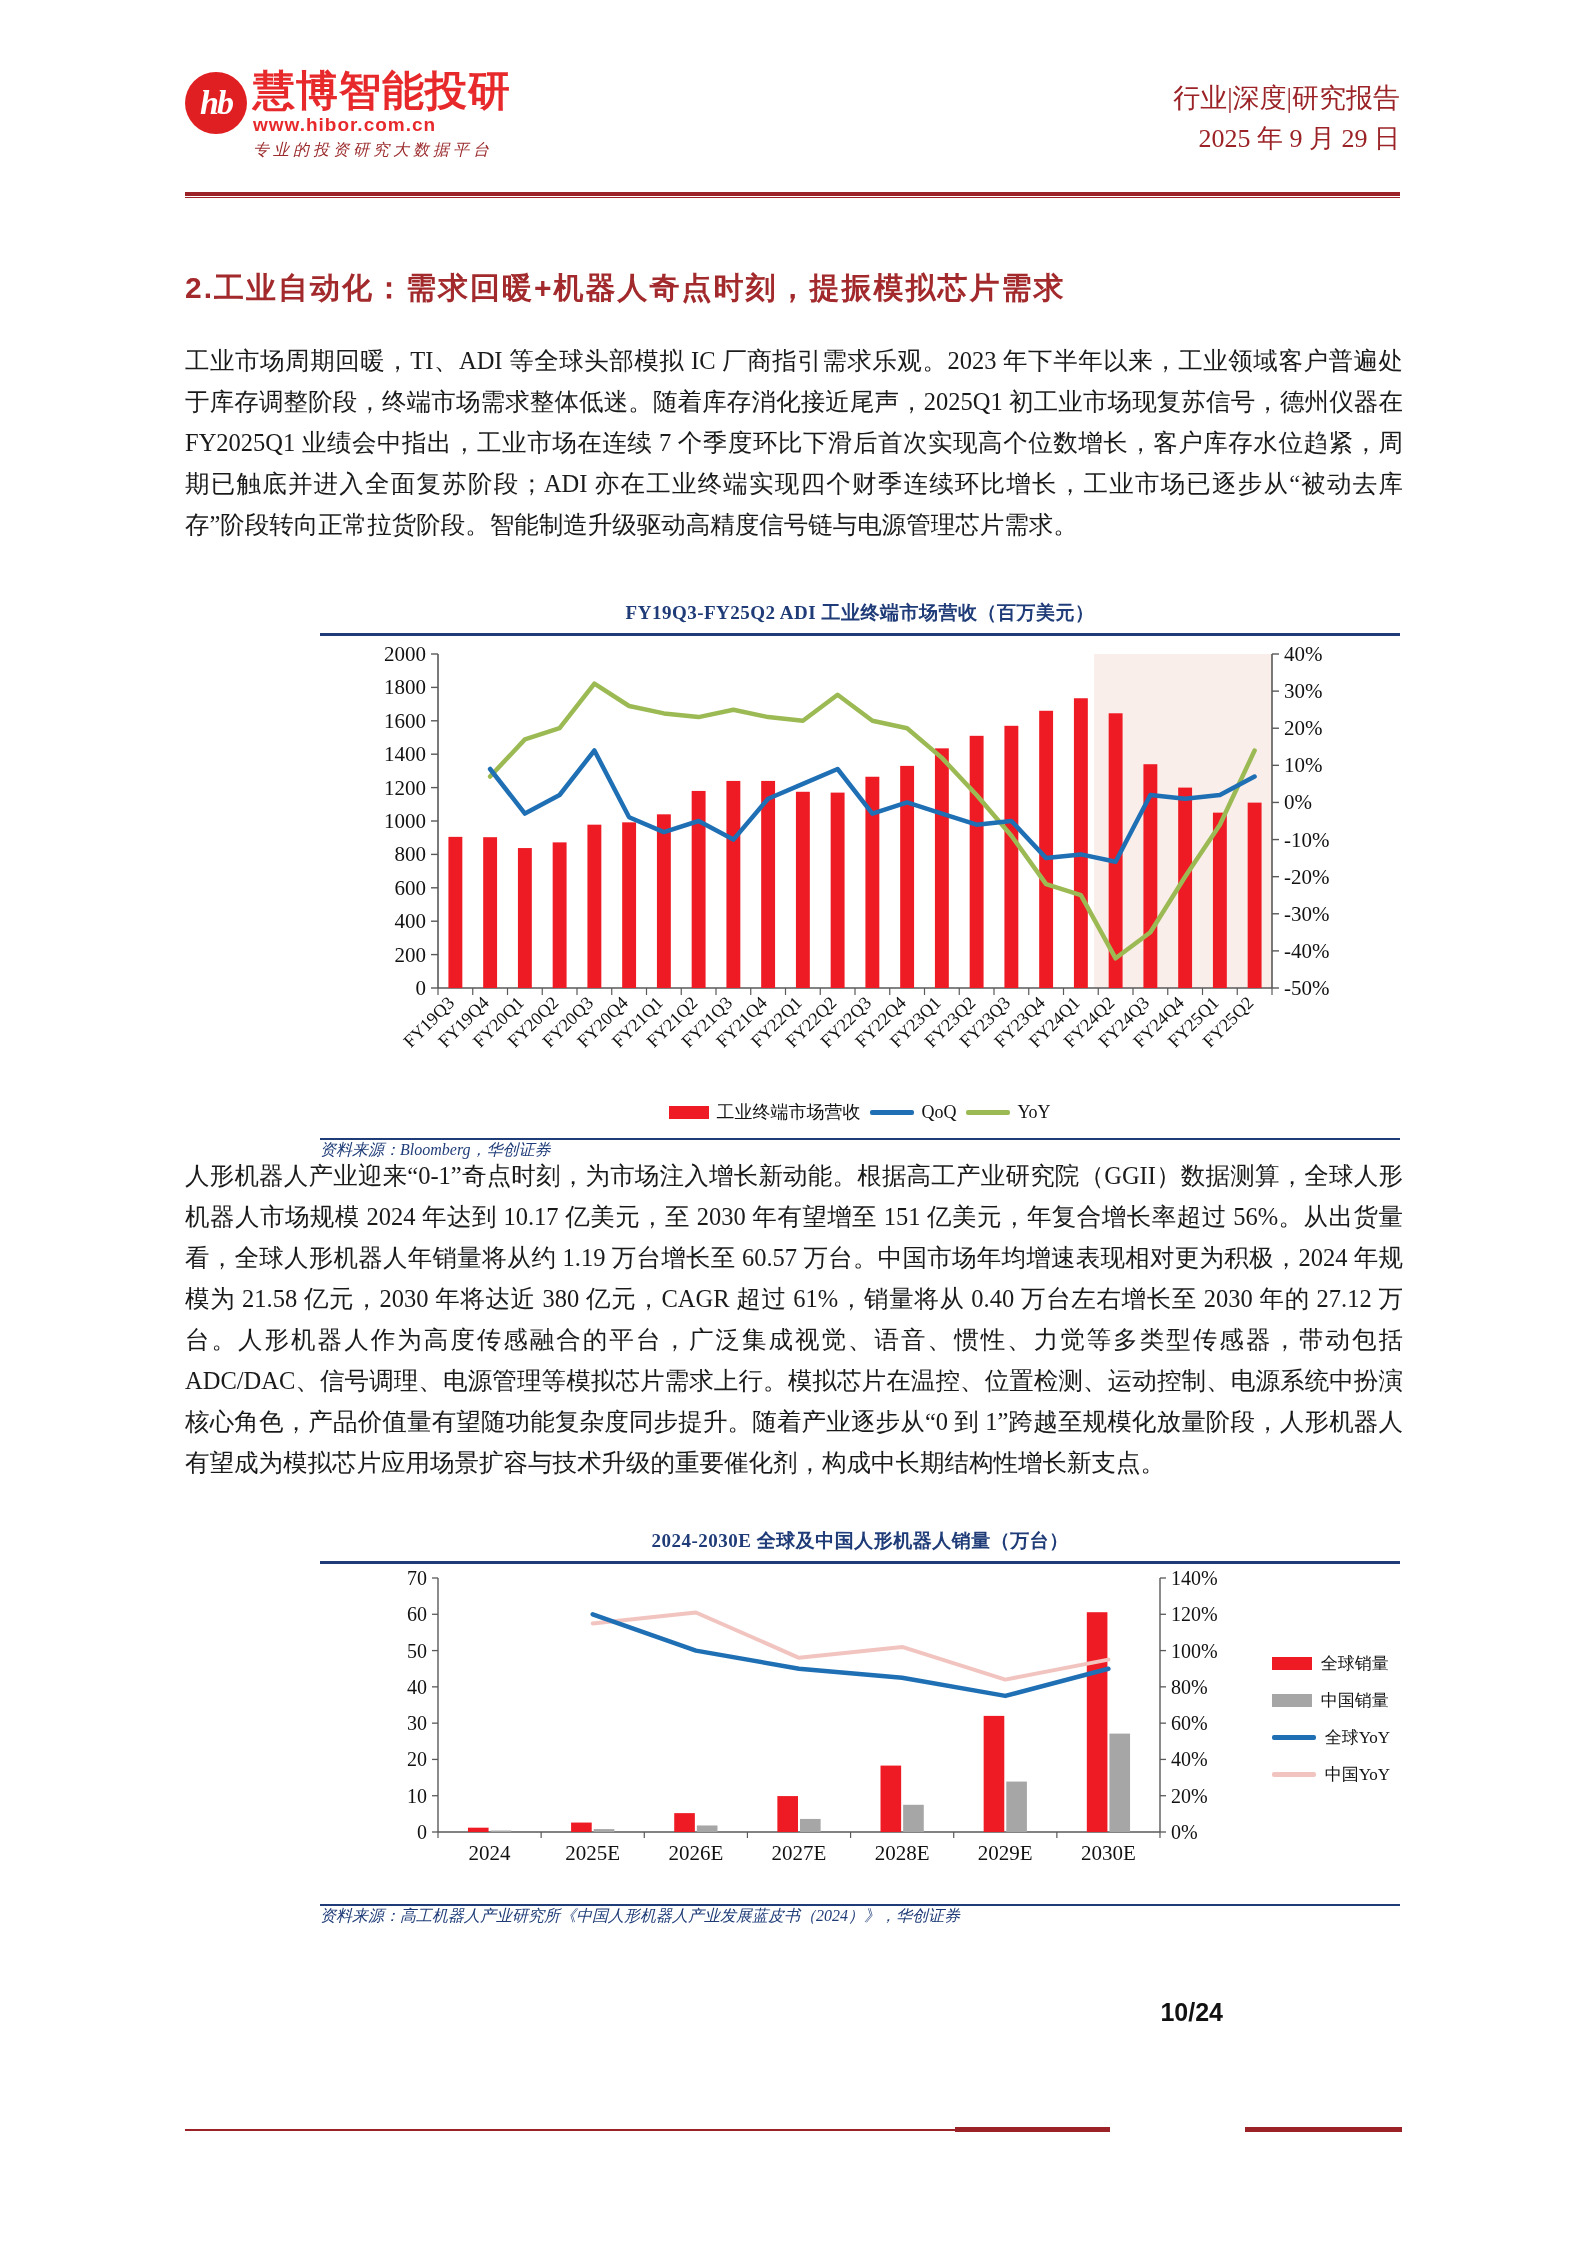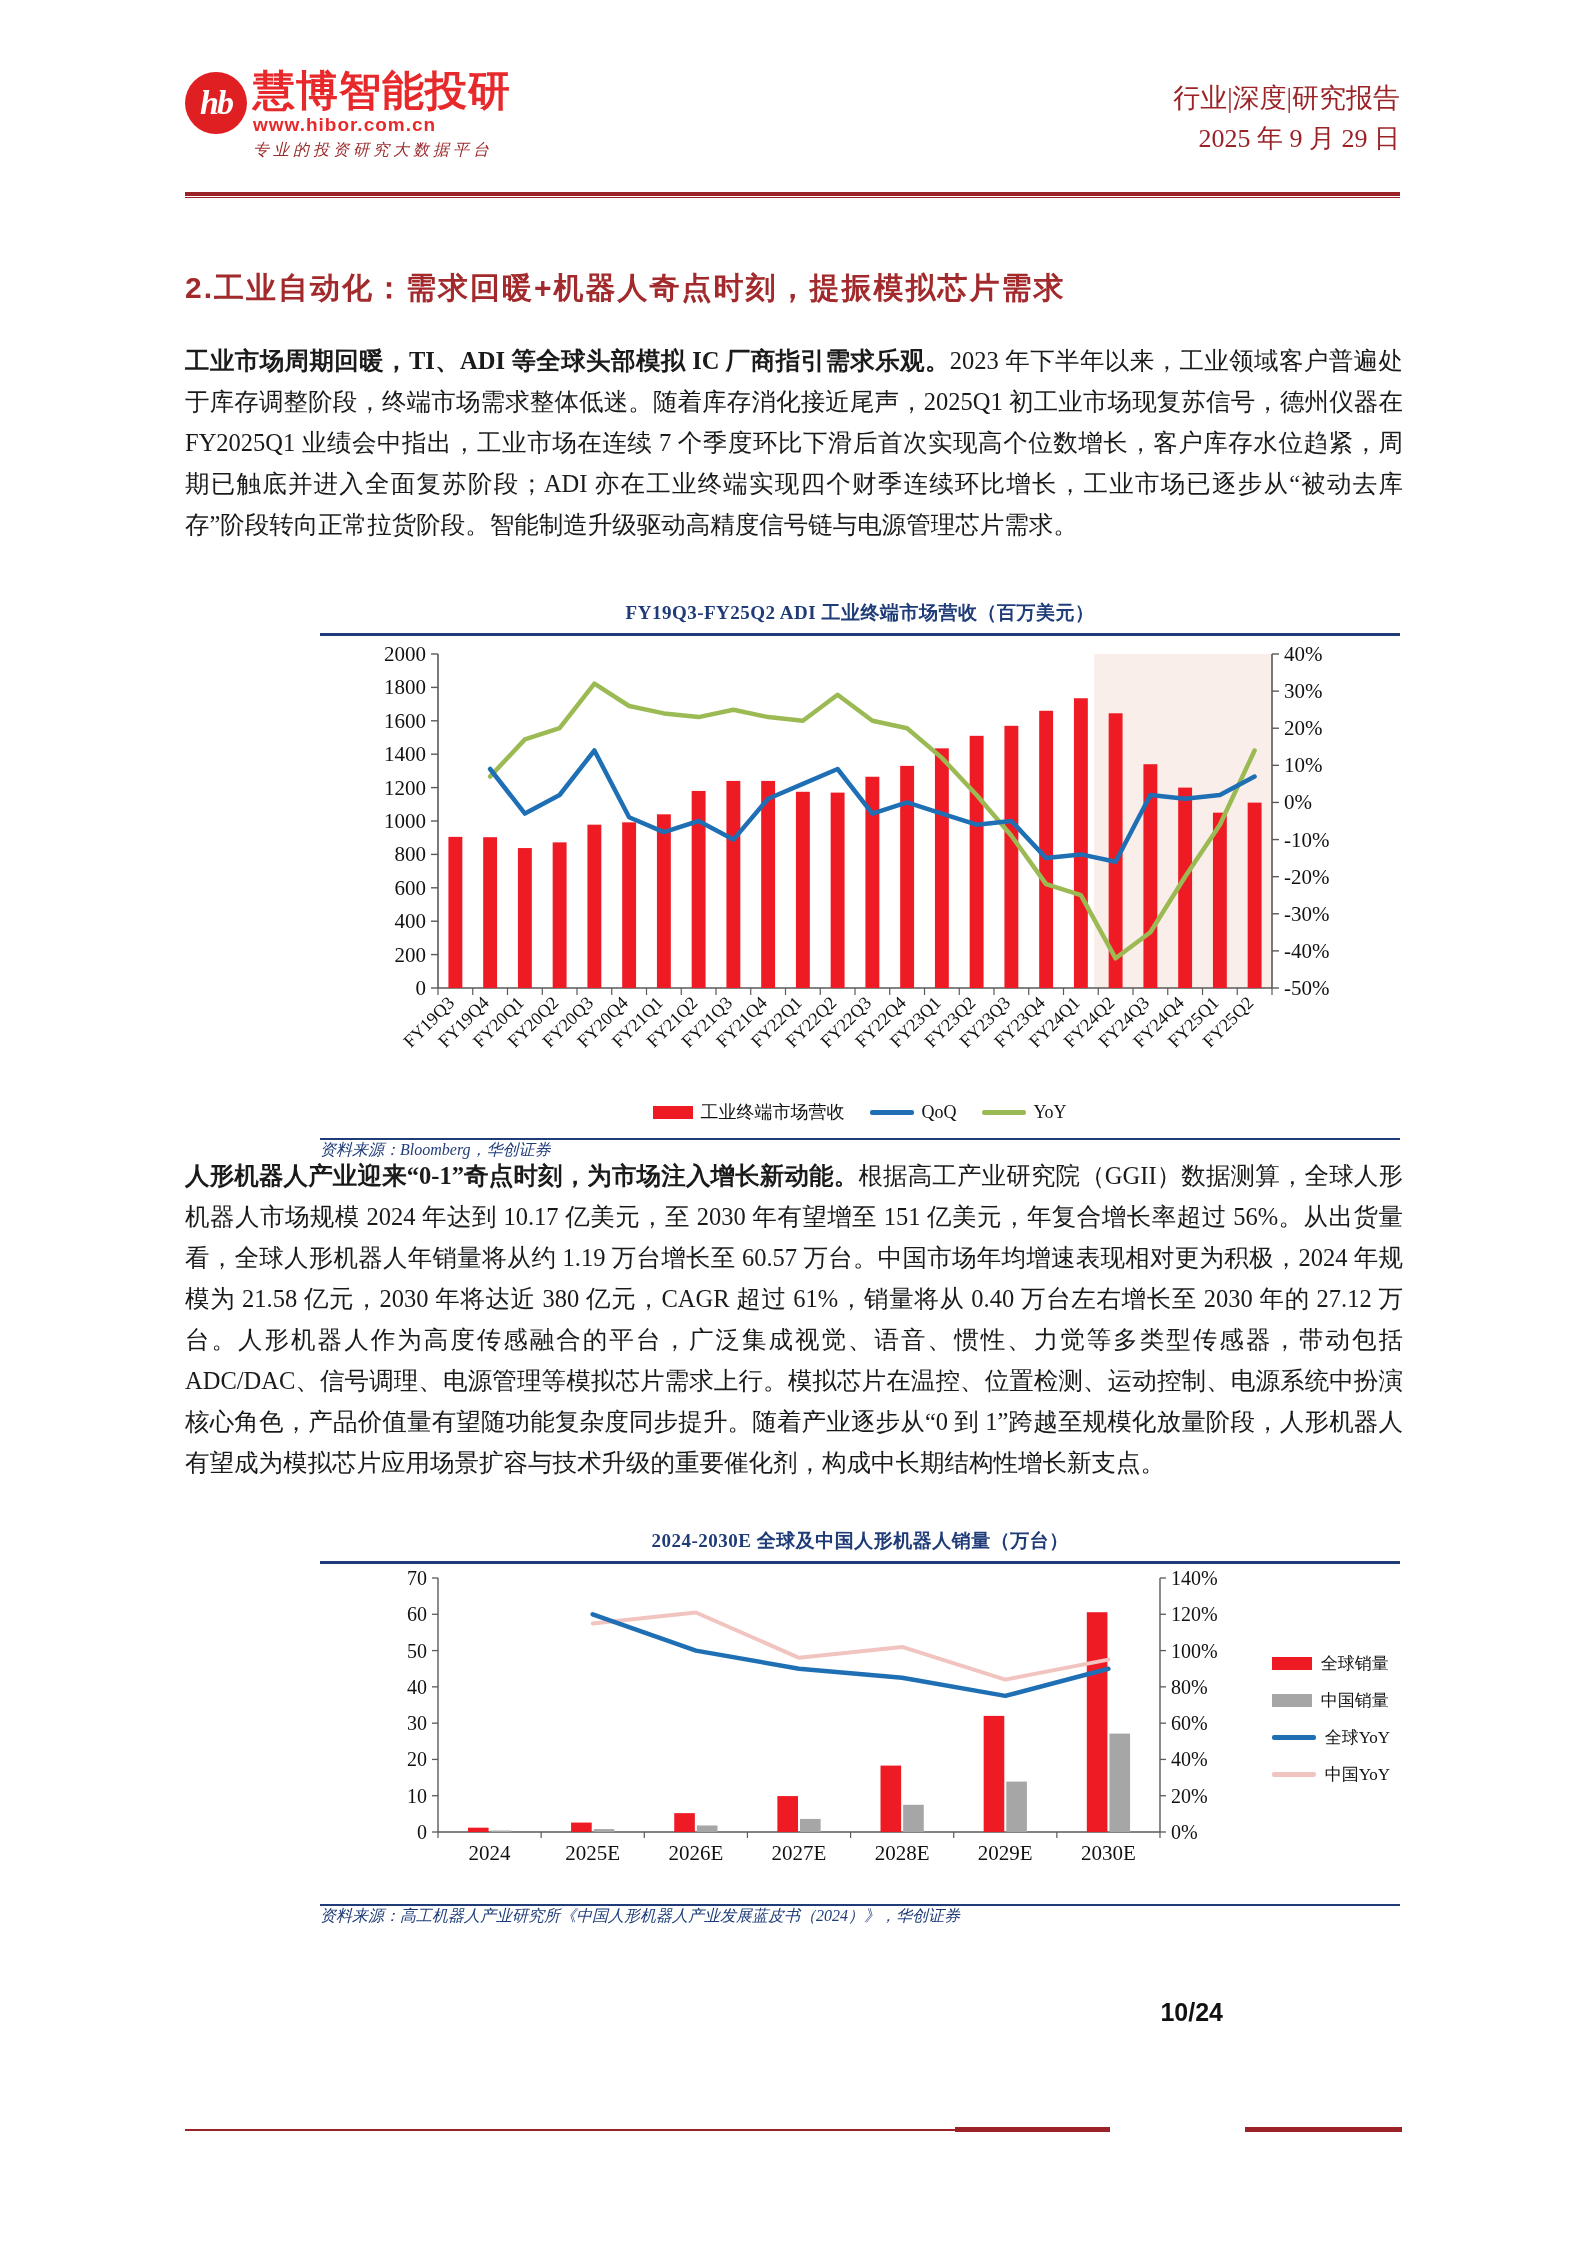--- a/index.html
+++ b/index.html
@@ -48,21 +48,21 @@
     font-weight:bold;font-size:30px;color:#a32a2c;letter-spacing:2px;
     white-space:nowrap;
   }
 
   
   .para{
     position:absolute;left:185px;width:1218px;
     font-size:24.5px;line-height:41px;color:#1a1a1a;
     text-align:justify;text-justify:inter-ideograph;
   }
-  .para b{font-weight:bold;}
+  .para b{font-weight:normal;}
   .p1{top:340px;}
   .p2{top:1155px;}
 
   
   .fig{position:absolute;left:320px;width:1080px;}
   .fig-title{
     text-align:center;font-family:Liberation Serif, serif;
     font-weight:bold;font-size:19px;color:#1f3c78;letter-spacing:.5px;
     padding-bottom:7px;
   }
@@ -72,21 +72,21 @@
   }
   .fig-source-rule{height:2px;background:#1f3c78;width:100%;}
 
   .fig1{top:600px;}
   .fig2{top:1528px;}
 
   .chart-box{position:relative;width:100%;background:#fff;}
   .chart1-box{height:460px;}
   .chart2-box{height:330px;}
   .legend-row{
-    display:flex;justify-content:center;align-items:center;gap:26px;
+    display:flex;justify-content:center;align-items:center;gap:10px;
     font-size:18px;color:#111;padding-top:4px;
   }
   .legend-item{display:flex;align-items:center;gap:7px;}
   .sw-bar{width:40px;height:13px;display:inline-block;}
   .sw-line{width:44px;height:5px;display:inline-block;border-radius:2px;}
 
   .legend-col{position:absolute;right:10px;top:88px;display:flex;flex-direction:column;gap:14px;font-size:17px;color:#111;}
   .legend-col .legend-item{gap:9px;}
 
   

